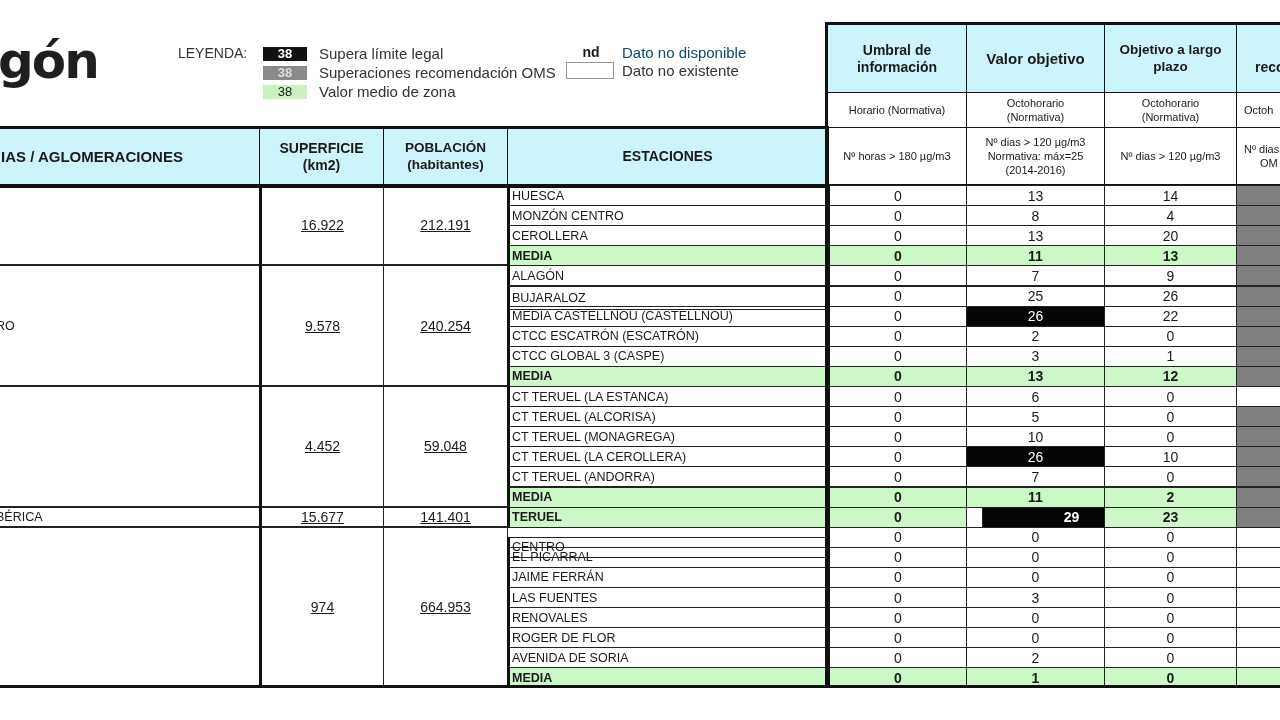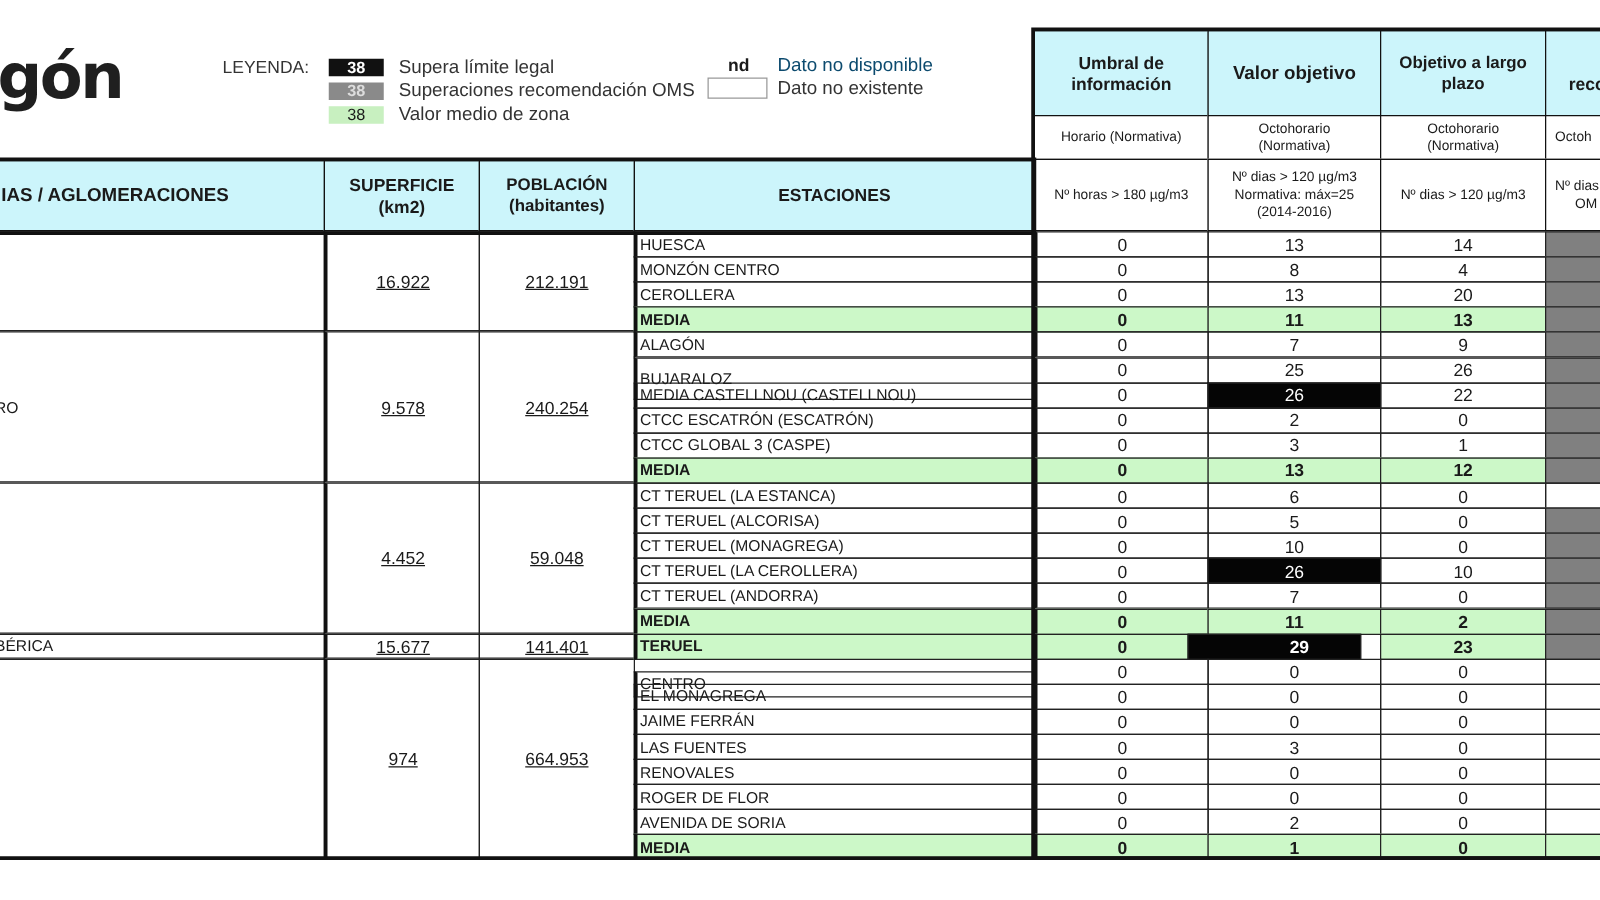--- a/index.html
+++ b/index.html
@@ -175,21 +175,21 @@
     <div class="station media" style="left: 507px; top: 245.3px; width: 321px; height: 21.1px;">MEDIA</div>
     <div class="num media" style="left: 827px; top: 245.3px; width: 140px; height: 21.1px; font-weight: bold; border-left: 3px solid rgb(17, 17, 17);">0</div>
     <div class="num media" style="left: 966px; top: 245.3px; width: 139px; height: 21.1px; font-weight: bold;">11</div>
     <div class="num media" style="left: 1104px; top: 245.3px; width: 133px; height: 21.1px; font-weight: bold;">13</div>
     <div class="num gray" style="left: 1236px; top: 245.3px; width: 60px; height: 21.1px;"></div>
     <div class="station" style="left: 507px; top: 265.4px; width: 321px; height: 21.1px;">ALAGÓN</div>
     <div class="num" style="left: 827px; top: 265.4px; width: 140px; height: 21.1px; border-left: 3px solid rgb(17, 17, 17);">0</div>
     <div class="num" style="left: 966px; top: 265.4px; width: 139px; height: 21.1px;">7</div>
     <div class="num" style="left: 1104px; top: 265.4px; width: 133px; height: 21.1px;">9</div>
     <div class="num gray" style="left: 1236px; top: 265.4px; width: 60px; height: 21.1px;"></div>
-    <div class="station" style="left: 507px; top: 285.5px; width: 321px; height: 34px;">BUJARALOZ</div>
+    <div class="station" style="left: 507px; top: 285.5px; width: 321px; height: 24px;">BUJARALOZ</div>
     <div class="num" style="left: 827px; top: 285.5px; width: 140px; height: 21.1px; border-left: 3px solid rgb(17, 17, 17);">0</div>
     <div class="num" style="left: 966px; top: 285.5px; width: 139px; height: 21.1px;">25</div>
     <div class="num" style="left: 1104px; top: 285.5px; width: 133px; height: 21.1px;">26</div>
     <div class="num gray" style="left: 1236px; top: 285.5px; width: 60px; height: 21.1px;"></div>
     <div class="station" style="left: 507px; top: 305.6px; width: 321px; height: 21.1px;">MEDIA CASTELLNOU (CASTELLNOU)</div>
     <div class="num" style="left: 827px; top: 305.6px; width: 140px; height: 21.1px; border-left: 3px solid rgb(17, 17, 17);">0</div>
     <div class="num black" style="left: 966px; top: 305.6px; width: 139px; height: 21.1px;">26</div>
     <div class="num" style="left: 1104px; top: 305.6px; width: 133px; height: 21.1px;">22</div>
     <div class="num gray" style="left: 1236px; top: 305.6px; width: 60px; height: 21.1px;"></div>
     <div class="station" style="left: 507px; top: 325.7px; width: 321px; height: 21.1px;">CTCC ESCATRÓN (ESCATRÓN)</div>
@@ -232,29 +232,29 @@
     <div class="num" style="left: 966px; top: 466.4px; width: 139px; height: 21.1px;">7</div>
     <div class="num" style="left: 1104px; top: 466.4px; width: 133px; height: 21.1px;">0</div>
     <div class="num gray" style="left: 1236px; top: 466.4px; width: 60px; height: 21.1px;"></div>
     <div class="station media" style="left: 507px; top: 486.5px; width: 321px; height: 21.1px;">MEDIA</div>
     <div class="num media" style="left: 827px; top: 486.5px; width: 140px; height: 21.1px; font-weight: bold; border-left: 3px solid rgb(17, 17, 17);">0</div>
     <div class="num media" style="left: 966px; top: 486.5px; width: 139px; height: 21.1px; font-weight: bold;">11</div>
     <div class="num media" style="left: 1104px; top: 486.5px; width: 133px; height: 21.1px; font-weight: bold;">2</div>
     <div class="num gray" style="left: 1236px; top: 486.5px; width: 60px; height: 21.1px;"></div>
     <div class="station media" style="left: 507px; top: 506.6px; width: 321px; height: 21.1px;">TERUEL</div>
     <div class="num media" style="left: 827px; top: 506.6px; width: 140px; height: 21.1px; font-weight: bold; border-left: 3px solid rgb(17, 17, 17);">0</div>
-    <div class="num black" style="left: 950px; top: 506.6px; width: 139px; height: 21.1px; font-weight: bold; padding-left: 40px;">29</div>
+    <div class="num black" style="left: 982px; top: 506.6px; width: 139px; height: 21.1px; font-weight: bold; padding-left: 40px;">29</div>
     <div class="num media" style="left: 1104px; top: 506.6px; width: 133px; height: 21.1px; font-weight: bold;">23</div>
     <div class="num gray" style="left: 1236px; top: 506.6px; width: 60px; height: 21.1px;"></div>
     <div class="station" style="left: 507px; top: 526.7px; width: 321px; height: 21.1px; margin-top: 10px;">CENTRO</div>
     <div class="num" style="left: 827px; top: 526.7px; width: 140px; height: 21.1px; border-left: 3px solid rgb(17, 17, 17);">0</div>
     <div class="num" style="left: 966px; top: 526.7px; width: 139px; height: 21.1px;">0</div>
     <div class="num" style="left: 1104px; top: 526.7px; width: 133px; height: 21.1px;">0</div>
     <div class="num" style="left: 1236px; top: 526.7px; width: 60px; height: 21.1px;"></div>
-    <div class="station" style="left: 507px; top: 546.8px; width: 321px; height: 21.1px;">EL MONAGREGA</div>
+    <div class="station" style="left: 507px; top: 546.8px; width: 321px; height: 21.1px;">EL PICARRAL</div>
     <div class="num" style="left: 827px; top: 546.8px; width: 140px; height: 21.1px; border-left: 3px solid rgb(17, 17, 17);">0</div>
     <div class="num" style="left: 966px; top: 546.8px; width: 139px; height: 21.1px;">0</div>
     <div class="num" style="left: 1104px; top: 546.8px; width: 133px; height: 21.1px;">0</div>
     <div class="num" style="left: 1236px; top: 546.8px; width: 60px; height: 21.1px;"></div>
     <div class="station" style="left: 507px; top: 566.9px; width: 321px; height: 21.1px;">JAIME FERRÁN</div>
     <div class="num" style="left: 827px; top: 566.9px; width: 140px; height: 21.1px; border-left: 3px solid rgb(17, 17, 17);">0</div>
     <div class="num" style="left: 966px; top: 566.9px; width: 139px; height: 21.1px;">0</div>
     <div class="num" style="left: 1104px; top: 566.9px; width: 133px; height: 21.1px;">0</div>
     <div class="num" style="left: 1236px; top: 566.9px; width: 60px; height: 21.1px;"></div>
     <div class="station" style="left: 507px; top: 587px; width: 321px; height: 21.1px;">LAS FUENTES</div>

